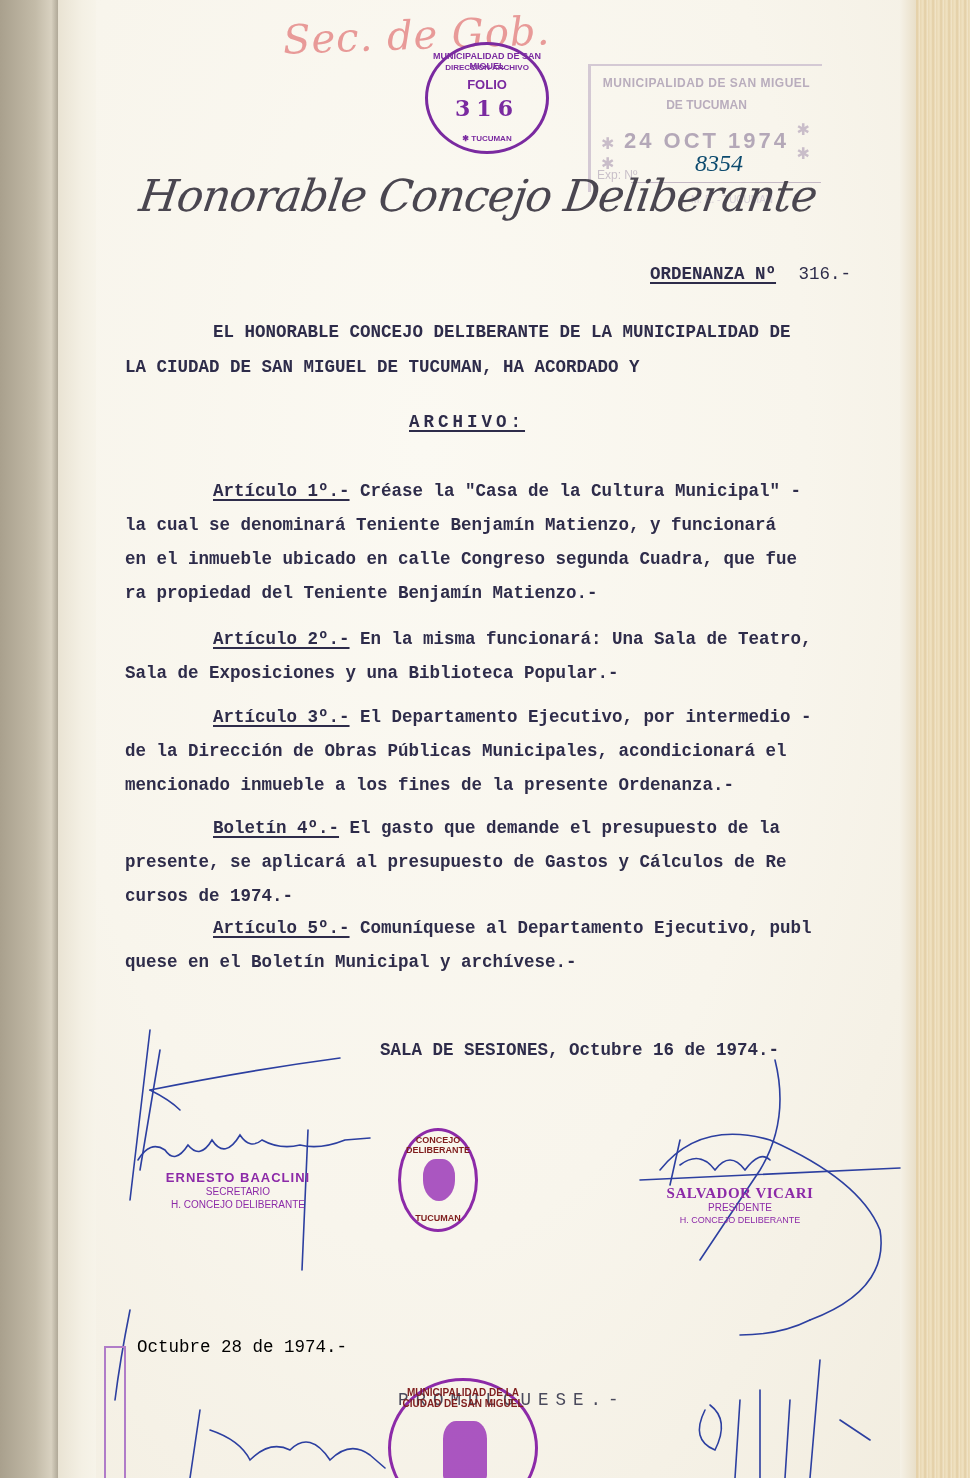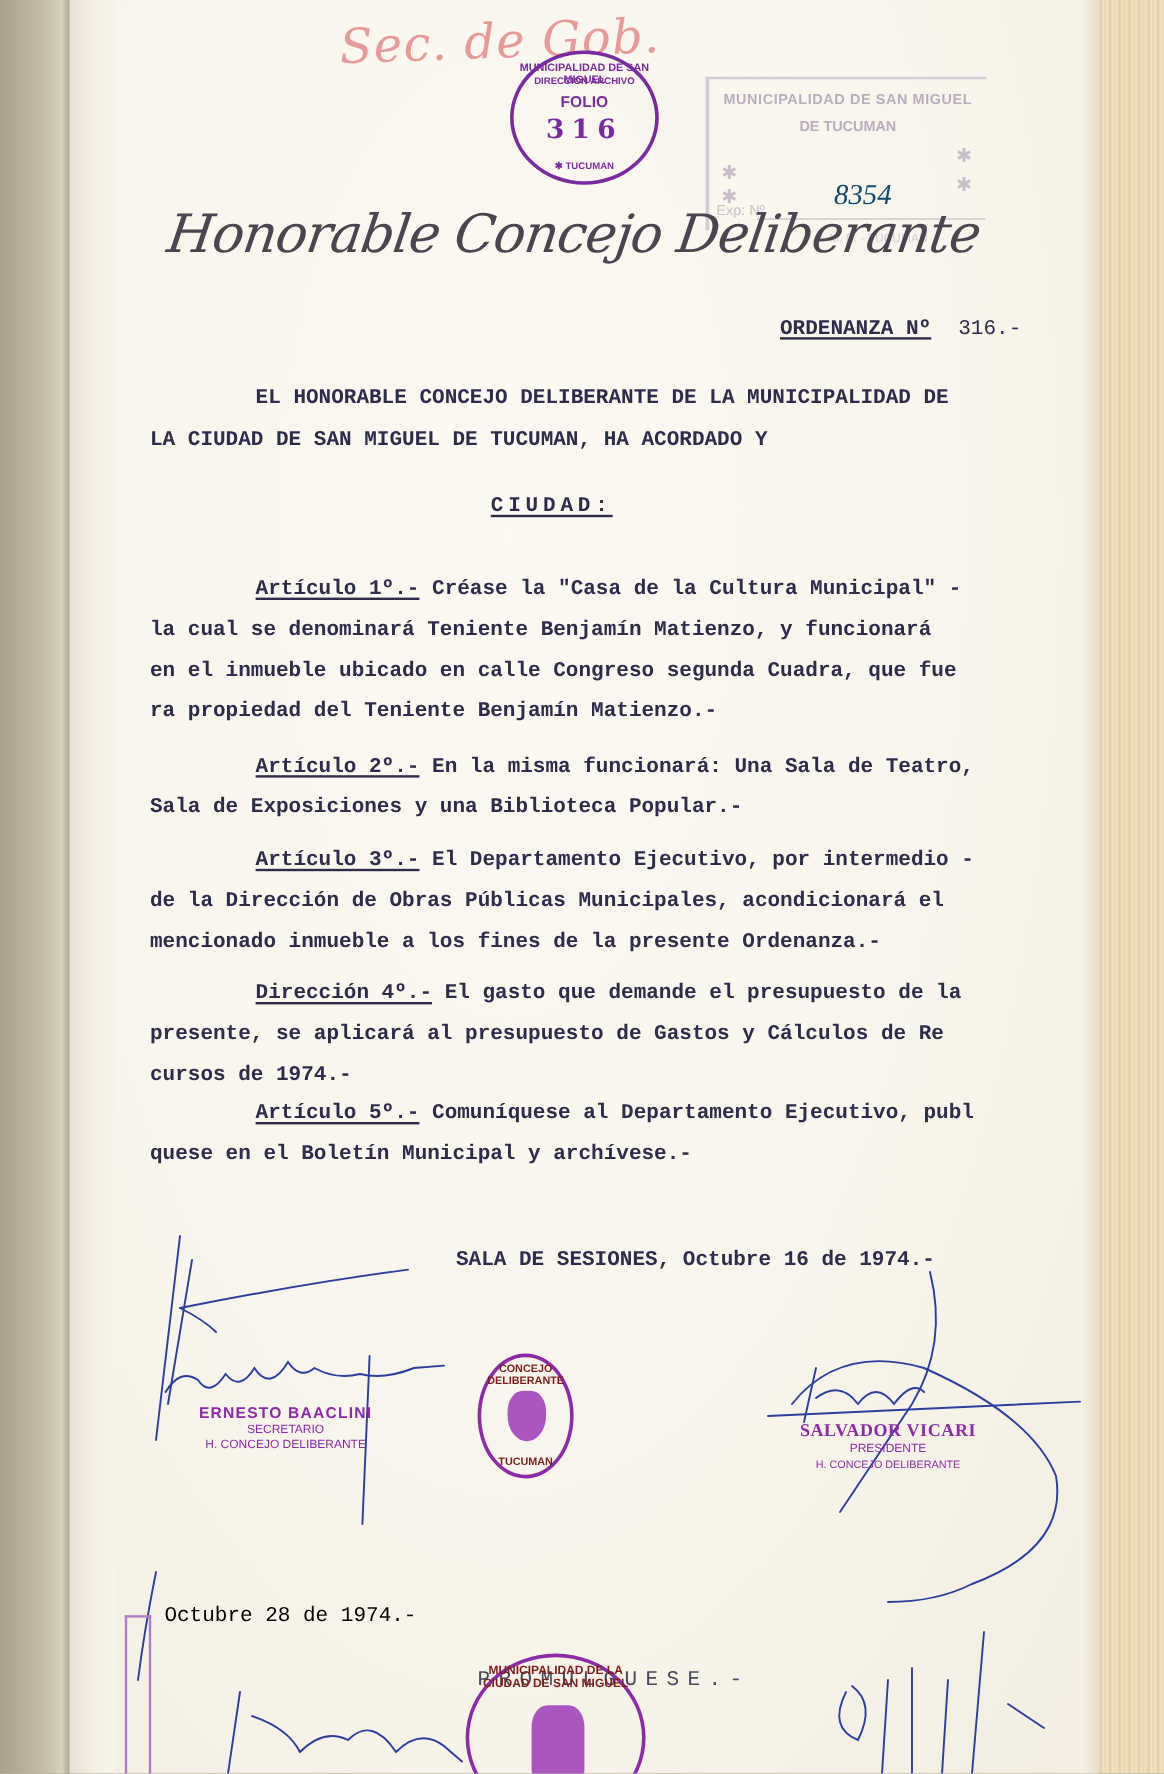--- a/index.html
+++ b/index.html
@@ -143,48 +143,49 @@
   <div class="ring-bottom">✱ TUCUMAN</div>
 </div>
 
 <div class="recv-stamp">
   <div class="line1">MUNICIPALIDAD DE SAN MIGUEL</div>
   <div class="line2">DE TUCUMAN</div>
   <span class="star" style="left:10px;top:68px;">✱</span>
   <span class="star" style="left:10px;top:88px;">✱</span>
   <span class="star" style="right:12px;top:54px;">✱</span>
   <span class="star" style="right:12px;top:78px;">✱</span>
+  <div class="date">24 OCT 1974</div>
   <div class="exp-number">8354</div>
   <div class="exp-label">Exp: Nº</div>
   <div class="exp-line"></div>
   <div class="faint-bottom">M. E. - TUCUMAN</div>
 </div>
 
 <div class="letterhead">Honorable Concejo Deliberante</div>
 
 <div class="typed ordinance-title"><span class="u">ORDENANZA Nº</span> <span class="num">316.-</span></div>
 
 <div class="typed preamble-1">EL HONORABLE CONCEJO DELIBERANTE DE LA MUNICIPALIDAD DE</div>
 <div class="typed preamble-2">LA CIUDAD DE SAN MIGUEL DE TUCUMAN, HA ACORDADO Y</div>
 
-<div class="typed ordena u">CIUDAD:</div>
+<div class="typed ordena u">ARCHIVO:</div>
 
 <div class="typed indent" style="top:481px;"><span class="u">Artículo 1º.-</span><span> Créase la "Casa de la Cultura Municipal" -</span></div>
 <div class="typed body-line" style="top:515px;">la cual se denominará Teniente Benjamín Matienzo, y funcionará</div>
 <div class="typed body-line" style="top:549px;">en el inmueble ubicado en calle Congreso segunda Cuadra, que fue</div>
 <div class="typed body-line" style="top:583px;">ra propiedad del Teniente Benjamín Matienzo.-</div>
 
 <div class="typed indent" style="top:629px;"><span class="u">Artículo 2º.-</span><span> En la misma funcionará: Una Sala de Teatro,</span></div>
 <div class="typed body-line" style="top:663px;">Sala de Exposiciones y una Biblioteca Popular.-</div>
 
 <div class="typed indent" style="top:707px;"><span class="u">Artículo 3º.-</span><span> El Departamento Ejecutivo, por intermedio -</span></div>
 <div class="typed body-line" style="top:741px;">de la Dirección de Obras Públicas Municipales, acondicionará el</div>
 <div class="typed body-line" style="top:775px;">mencionado inmueble a los fines de la presente Ordenanza.-</div>
 
-<div class="typed indent" style="top:818px;"><span class="u">Dirección 4º.-</span><span> El gasto que demande el presupuesto de la</span></div>
+<div class="typed indent" style="top:818px;"><span class="u">Boletín 4º.-</span><span> El gasto que demande el presupuesto de la</span></div>
 <div class="typed body-line" style="top:852px;">presente, se aplicará al presupuesto de Gastos y Cálculos de Re</div>
 <div class="typed body-line" style="top:886px;">cursos de 1974.-</div>
 
 <div class="typed indent" style="top:918px;"><span class="u">Artículo 5º.-</span><span> Comuníquese al Departamento Ejecutivo, publ</span></div>
 <div class="typed body-line" style="top:952px;">quese en el Boletín Municipal y archívese.-</div>
 
 <div class="typed" style="left:380px;top:1040px;">SALA DE SESIONES, Octubre 16 de 1974.-</div>
 
 <svg class="sig-stroke" style="left:0;top:0;" width="970" height="1478">
   <g fill="none" stroke="#2c3fa0" stroke-width="1.6" stroke-linecap="round">

